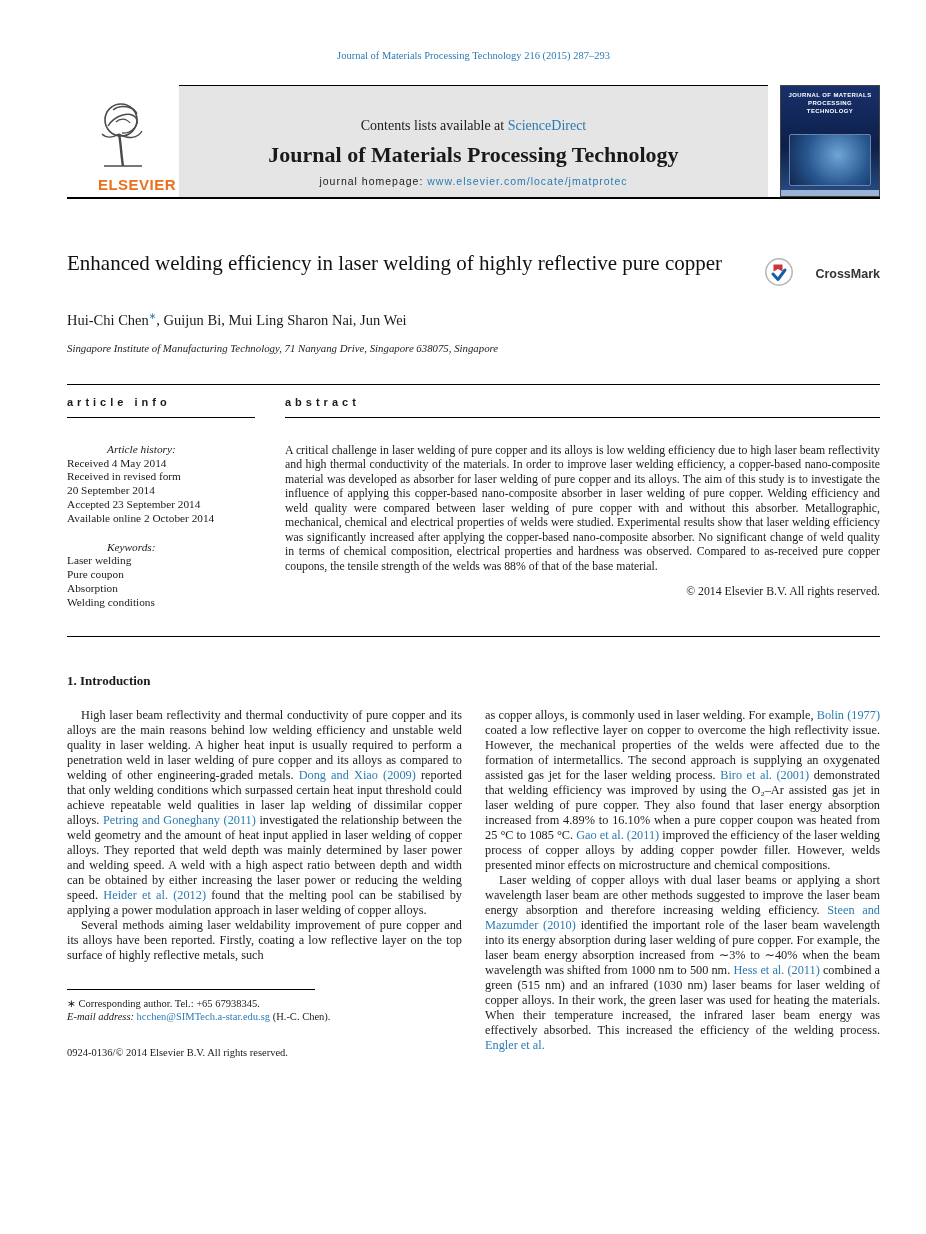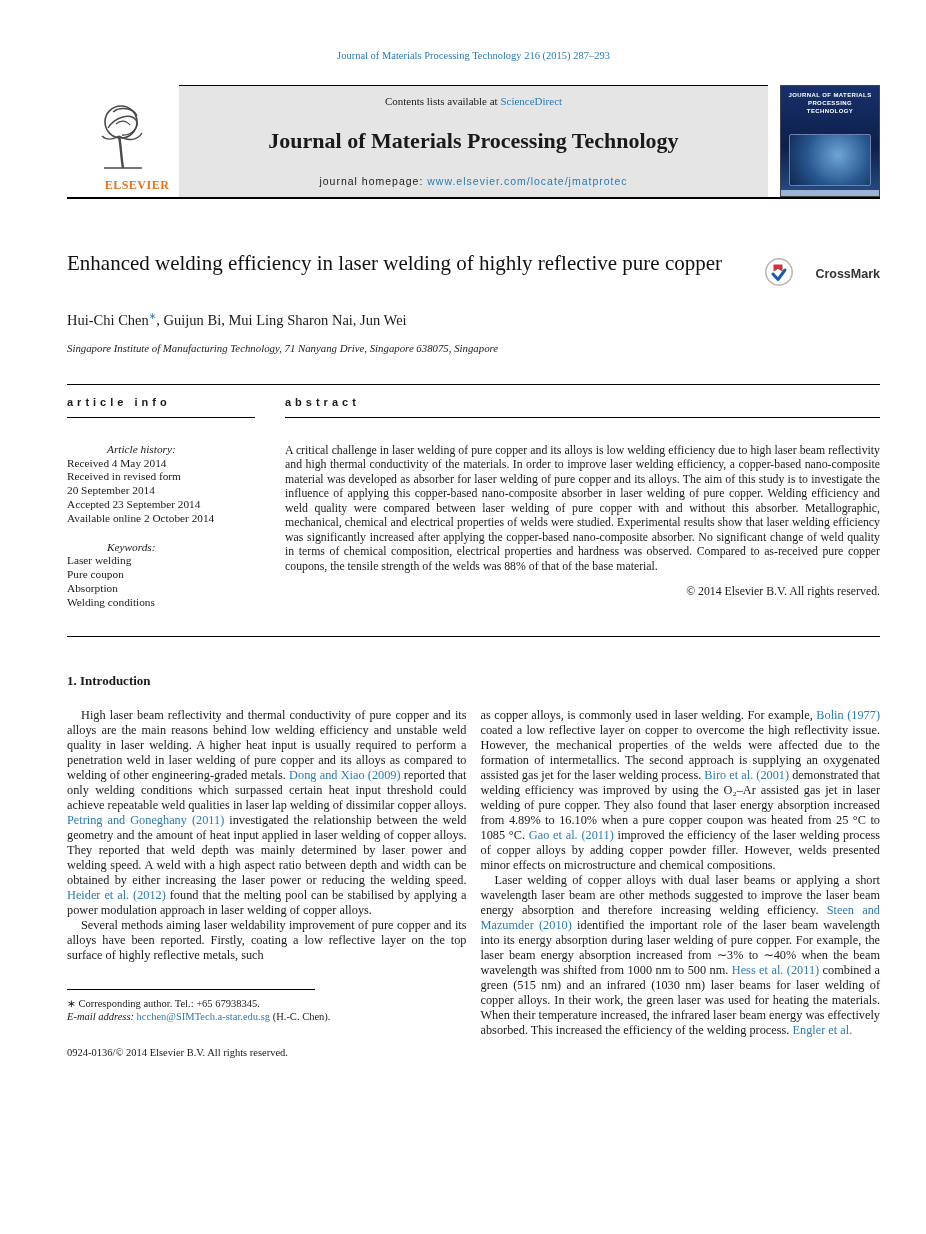--- a/index.html
+++ b/index.html
@@ -7,23 +7,23 @@
   body { font-family: "Liberation Serif", serif; color: #1a1a1a; }
   .page { position: relative; width: 926px; height: 1202px; overflow: hidden; background: #fff; padding: 0 46px 0 67px; }
 
   .link { color: var(--link, #2b7bb3); text-decoration: none; cursor: pointer; }
   .cite { color: var(--link, #2b7bb3); cursor: pointer; }
 
   .journal-ref { padding-top: 50px; text-align: center; font-size: 10.5px; }
 
   .masthead { margin-top: 24px; display: flex; align-items: stretch; border-bottom: 2px solid #000; padding-bottom: 0; }
   .logo-block { width: 112px; display: flex; flex-direction: column; justify-content: flex-end; align-items: center; padding-bottom: 4px; }
-  .elsevier-text { font-family: Liberation Serif, serif; font-weight: bold; font-size: 12px; letter-spacing: 0.5px; color: var(--elsevier_orange, #e9711c); margin-top: 2px; margin-left: 28px; }
+  .elsevier-text { font-family: Liberation Sans, sans-serif; font-weight: bold; font-size: 15px; letter-spacing: 0.5px; color: var(--elsevier_orange, #e9711c); margin-top: 2px; margin-left: 28px; }
   .mast-center { flex: 1; background: #e5e5e5; border-top: 1px solid #000; display: flex; flex-direction: column; justify-content: space-between; text-align: center; padding: 9px 10px 10px; height: 112px; }
-  .contents-line { font-size: 11px; }
+  .contents-line { font-size: 14px; margin-top: 23px; }
   .mast-title { font-size: 22px; font-weight: bold; color: #1a1a1a; font-family: "Liberation Serif", serif; }
   .homepage-line { font-family: "Liberation Sans", sans-serif; font-size: 10.5px; letter-spacing: 1px; }
   .cover-block { width: 100px; height: 112px; margin-left: 12px; background: linear-gradient(180deg, #18306b 0%, #0d1f4a 55%, #274f86 100%); border: 1px solid #444; position: relative; overflow: hidden; }
   .cover-text { color: #fff; font-family: "Liberation Sans", sans-serif; font-size: 6px; font-weight: bold; text-align: center; padding: 5px 4px 0; letter-spacing: 0.4px; line-height: 8px; }
   .cover-img { position: absolute; left: 8px; right: 8px; bottom: 10px; height: 52px; background: radial-gradient(circle at 60% 40%, #6fa6d6 0%, #27568e 55%, #10264f 100%); border: 1px solid #6c84ad; border-radius: 2px; }
   .cover-strip { position: absolute; left: 0; right: 0; bottom: 0; height: 6px; background: #9db3d6; }
 
   .title-row { margin-top: 50px; display: flex; justify-content: space-between; align-items: flex-start; }
   .article-title { font-size: 21px; font-weight: normal; line-height: 29px; width: 680px; color: #111; }
   .crossmark { display: flex; align-items: center; gap: 21px; margin-top: 8px; }
@@ -38,21 +38,21 @@
   .abs-col { flex: 1; }
   .col-heading { font-family: "Liberation Sans", sans-serif; font-size: 11px; font-weight: bold; letter-spacing: 4px; padding: 11px 0 9px; border-bottom: 1px solid #000; margin-bottom: 25px; }
   .info-body { font-size: 11.3px; line-height: 13.8px; }
   .info-label { font-style: italic; margin-left: 40px; }
   .kw-label { margin-top: 15px; }
   .abs-text { font-size: 11.8px; line-height: 14.5px; text-align: justify; }
   .abs-copy { text-align: right; font-size: 11.8px; margin-top: 11px; }
 
   .section-heading { margin-top: 36px; font-size: 13px; font-weight: bold; }
 
-  .columns { margin-top: 19px; display: flex; gap: 14px; }
+  .columns { margin-top: 19px; display: flex; gap: 23px; }
   .col { flex: 1; min-width: 0; }
   .para { font-size: 12.3px; line-height: 15px; text-align: justify; }
   .para.indent { text-indent: 14px; }
 
   .footnote { margin-top: 26px; font-size: 10.5px; line-height: 13.5px; }
   .fn-rule { width: 248px; height: 1px; background: #000; margin-bottom: 7px; }
   .fn-email em { font-style: italic; }
   .doi-block { margin-top: 22px; font-size: 10.5px; line-height: 14px; }
 </style>
 </head>

